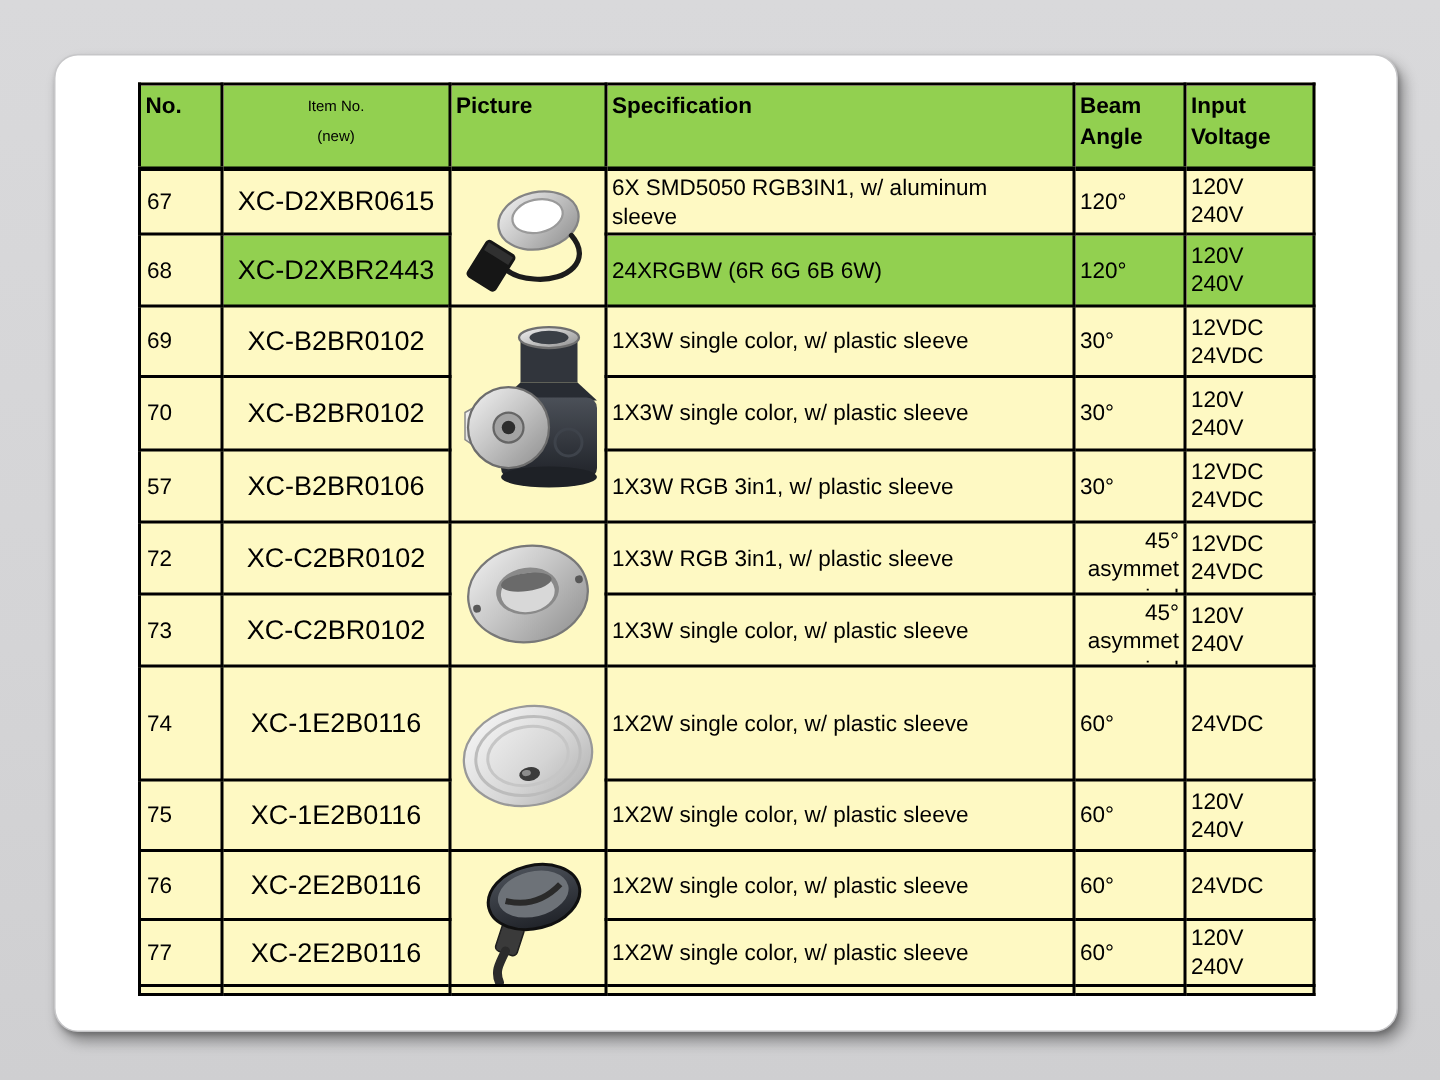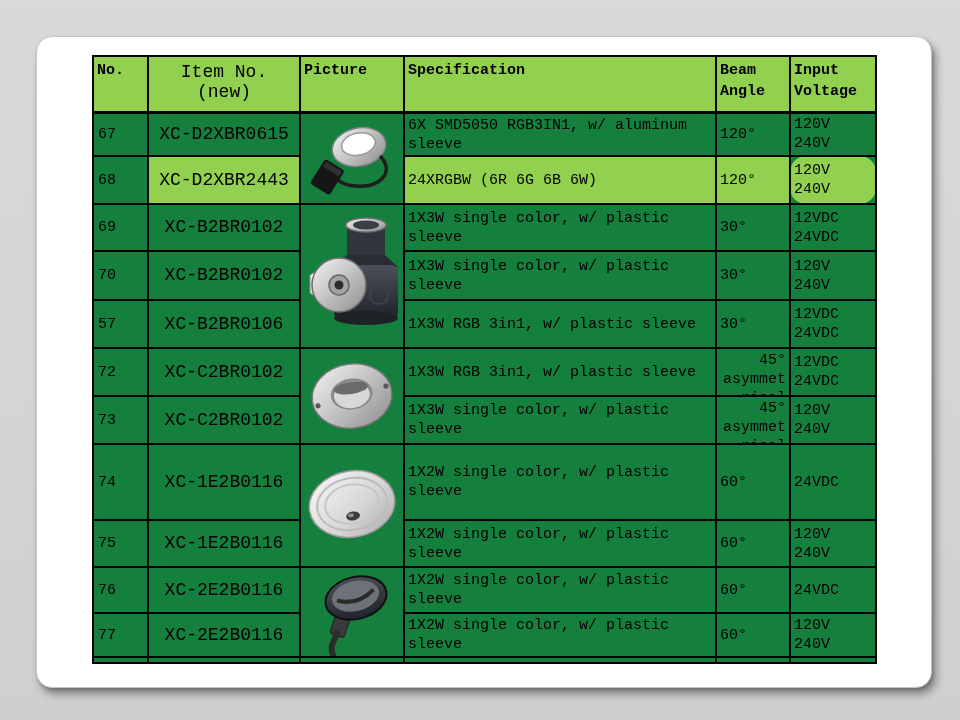--- a/index.html
+++ b/index.html
@@ -8,38 +8,38 @@
     background:linear-gradient(180deg,#d9d9db 0%,#d4d4d6 60%,#cfcfd1 100%);
     font-family:"Liberation Sans", sans-serif;
     position:relative;overflow:hidden;
   }
   .slide{
     position:absolute;left:36px;top:36px;width:894px;height:650px;
     background:#ffffff;border:1px solid #c6c6c8;border-radius:16px;
     box-shadow:4px 6px 9px rgba(0,0,0,0.38), 1px 2px 3px rgba(0,0,0,0.18);
   }
   .tbl-wrap{position:absolute;left:55px;top:18px;}
-  table{border-collapse:collapse;table-layout:fixed;width:783px;background:#15803d;font-family:Liberation Mono, monospace;}
+  table{border-collapse:collapse;table-layout:fixed;width:783px;background:#fef9c3;}
   col.c-no{width:55px;}  col.c-item{width:152px;} col.c-pic{width:104px;}
   col.c-spec{width:312px;} col.c-beam{width:74px;} col.c-volt{width:86px;}
   th,td{border:2px solid #000;padding:0 3px;color:#000;overflow:hidden;}
   thead th{
     background:var(--green);border-bottom-width:3px;vertical-align:top;text-align:left;
     font-size:15px;font-weight:bold;padding-top:3px;line-height:21px;white-space:pre-line;
   }
-  thead th.item-hdr{font-weight:normal;text-align:center;font-size:18px;line-height:20px;padding-top:5px;}
+  thead th.item-hdr{font-weight:normal;text-align:center;font-size:10px;line-height:20px;padding-top:5px;}
   td{font-size:15px;vertical-align:middle;line-height:19px;}
   td.no{padding-left:4px;}
   td.item{text-align:center;font-size:18px;}
   td.spec{white-space:pre-line;}
   td.va-top{vertical-align:top;padding-top:2px;}
   td.beam{white-space:pre-line;}
   td.beam-asym{vertical-align:top;padding-top:2px;text-align:right;}
   td.beam-asym .clip{height:44px;overflow:hidden;white-space:pre-line;line-height:19px;}
-  td.volt{white-space:pre-line;border-radius:16px;}
+  td.volt{white-space:pre-line;}
   tr.hl td.g{background:var(--green);}
   td.pic{text-align:center;vertical-align:middle;padding:0;}
   tr.sliver td{height:4px;padding:0;}
   svg{display:block;margin:0 auto;}
 </style>
 </head>
 <body>
 
 <svg width="0" height="0" style="position:absolute" aria-hidden="true">
   <defs>

